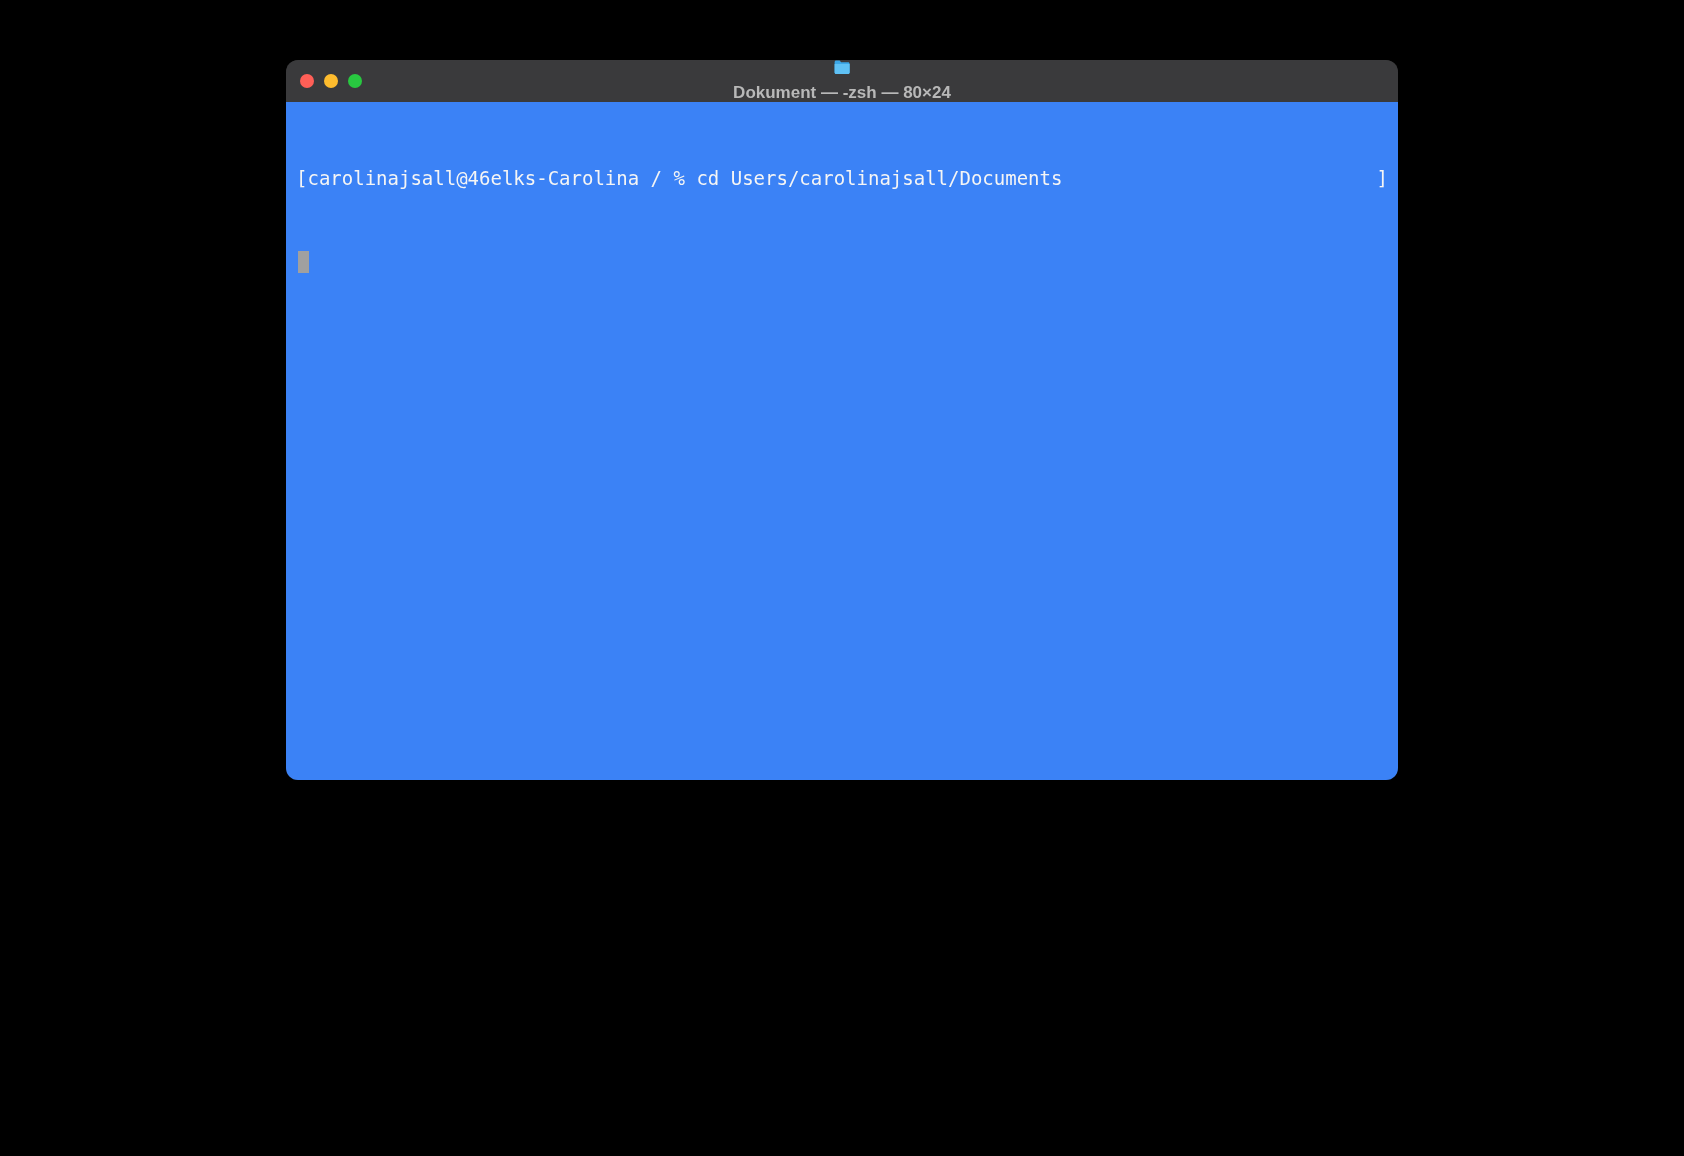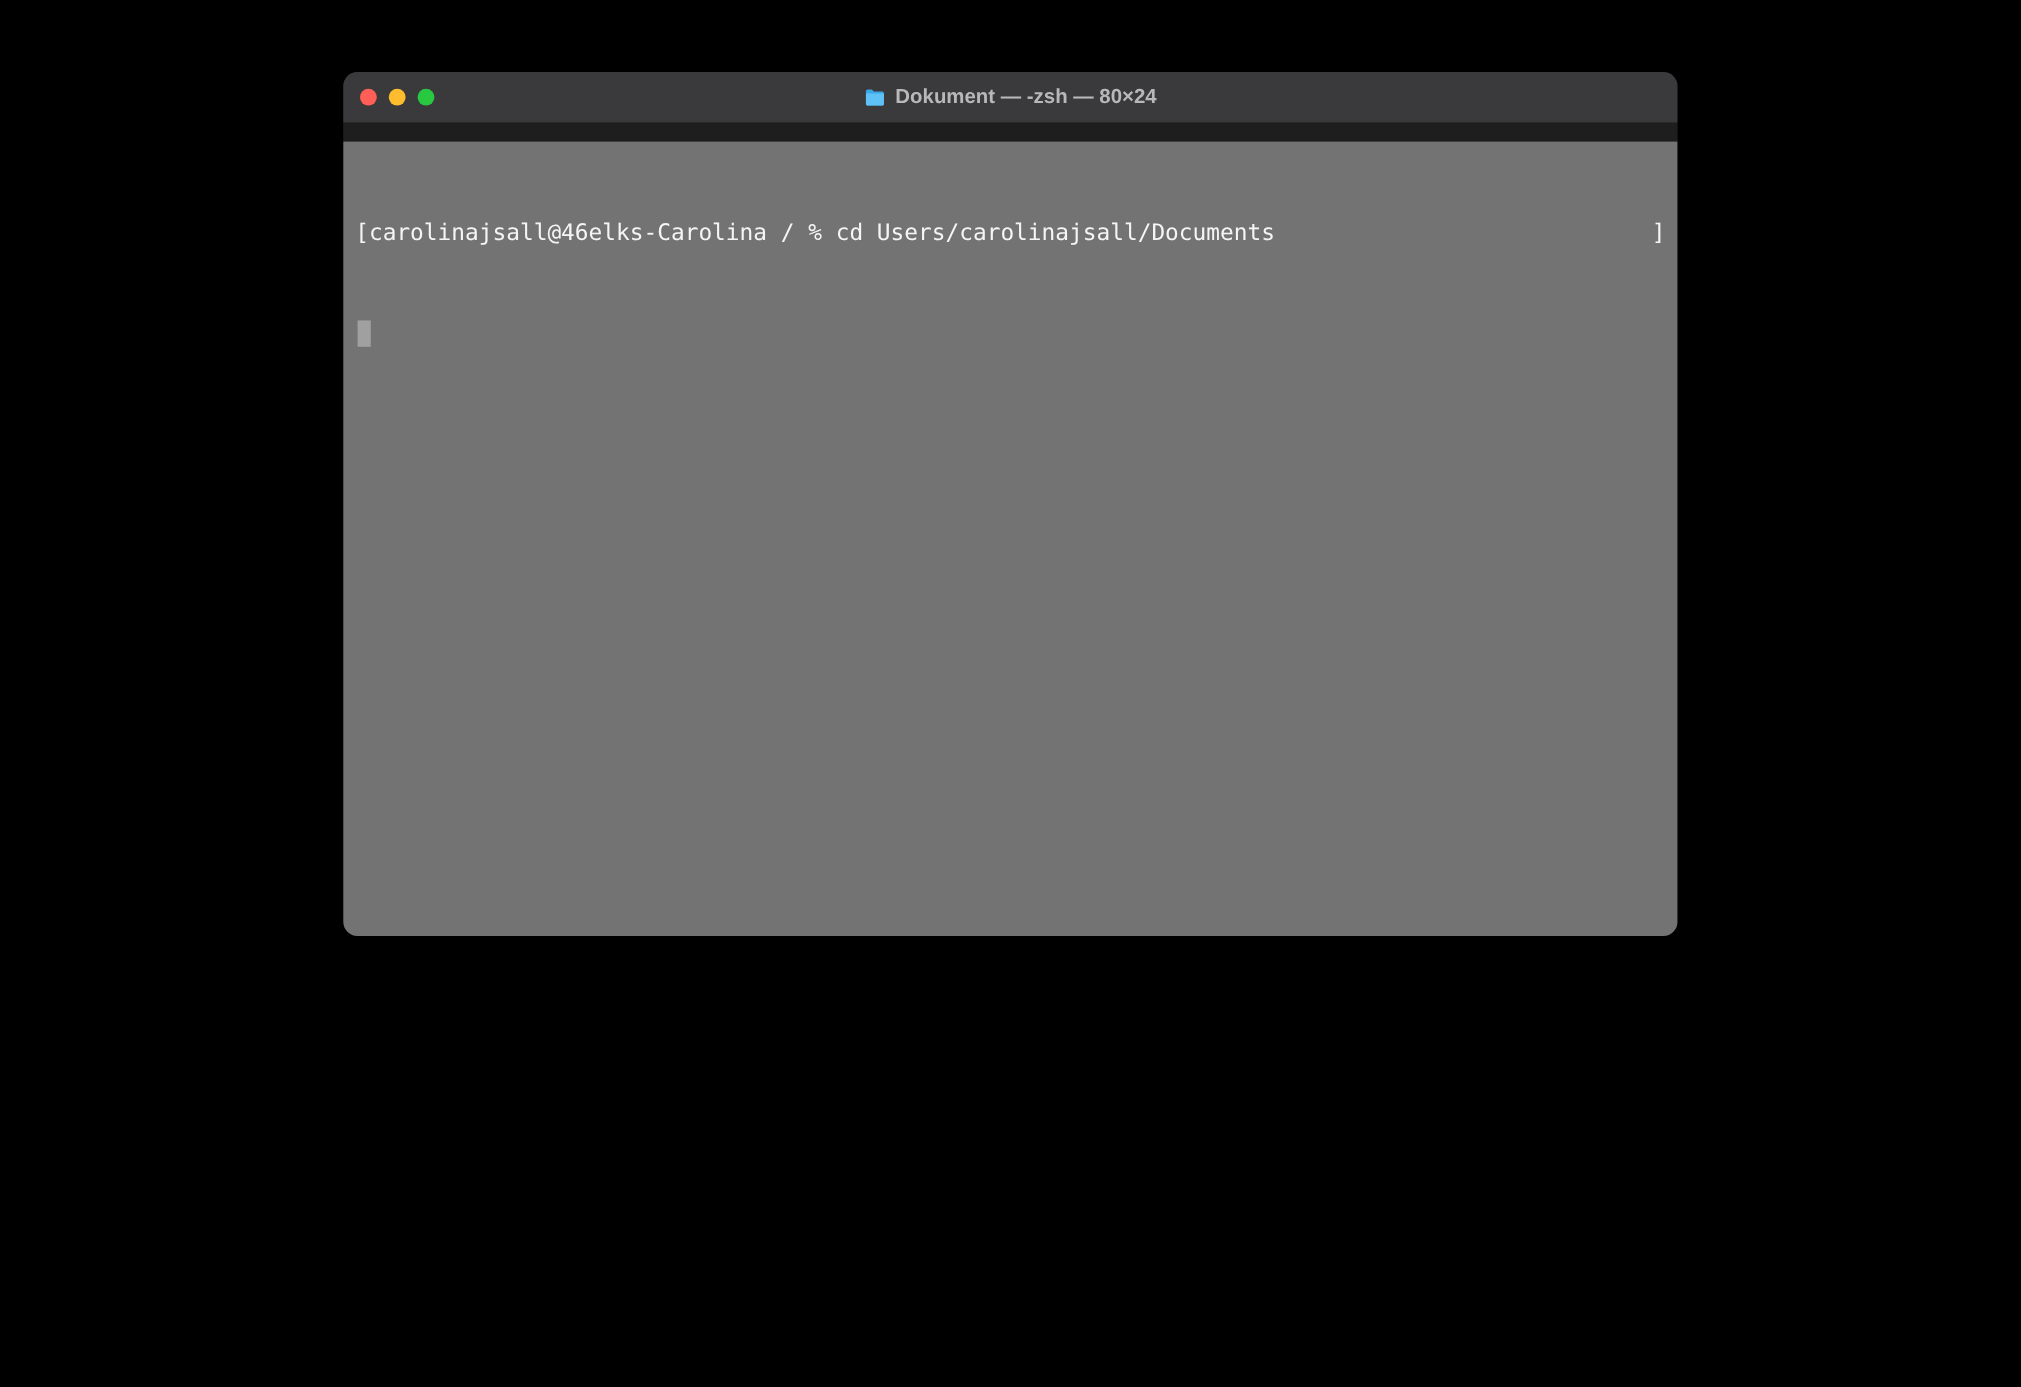--- a/index.html
+++ b/index.html
@@ -68,39 +68,39 @@
       position: absolute;
       left: 50%;
       transform: translateX(-50%);
       display: flex;
       align-items: center;
       gap: 8px;
       color: #b8b8b8;
       font-family: -apple-system, 'Helvetica Neue', sans-serif;
       font-size: 17px;
       font-weight: 600;
+      flex-direction: column;
     }
     
     .folder-icon {
       width: 18px;
       height: 15px;
       display: inline-block;
     }
     
     .terminal-content {
       flex: 1;
-      background: #737373;
+      background: #3b82f6;
       padding: 8px 10px;
       font-size: 19px;
       line-height: 1.45;
       color: #f5f5f5;
       font-family: 'SF Mono', 'Menlo', 'Monaco', 'Consolas', monospace;
       white-space: pre;
       overflow: hidden;
-      margin-top: 16px;
     }
     
     .terminal-line {
       display: flex;
       align-items: baseline;
     }
     
     .line-1 {
       display: flex;
       justify-content: space-between;

